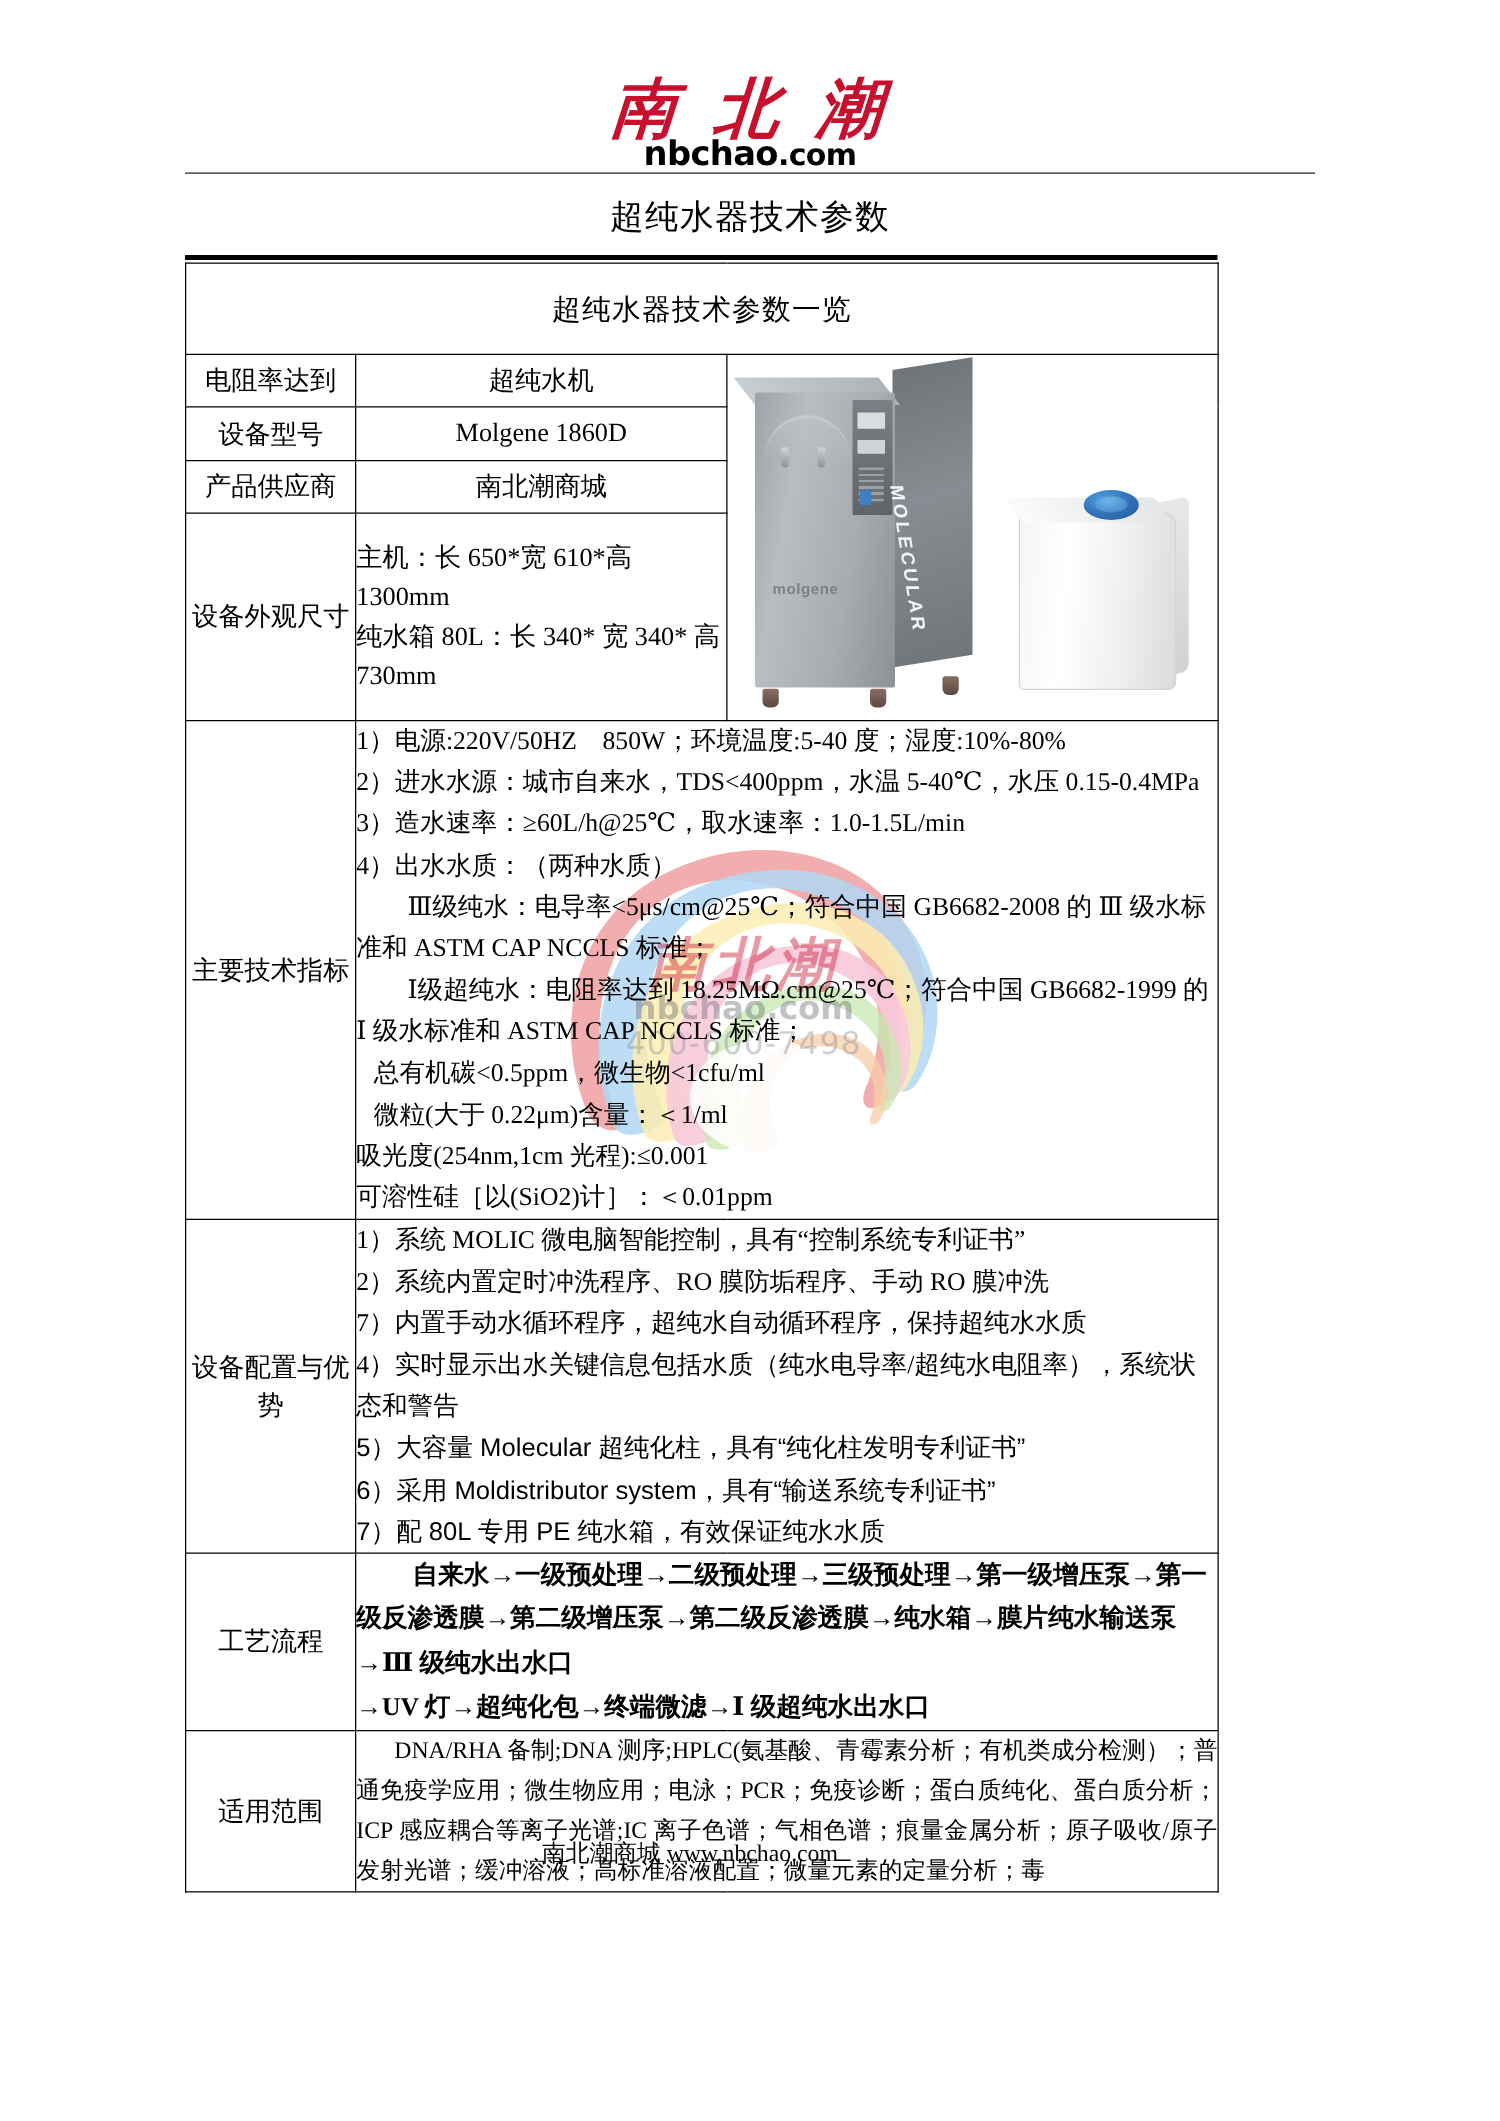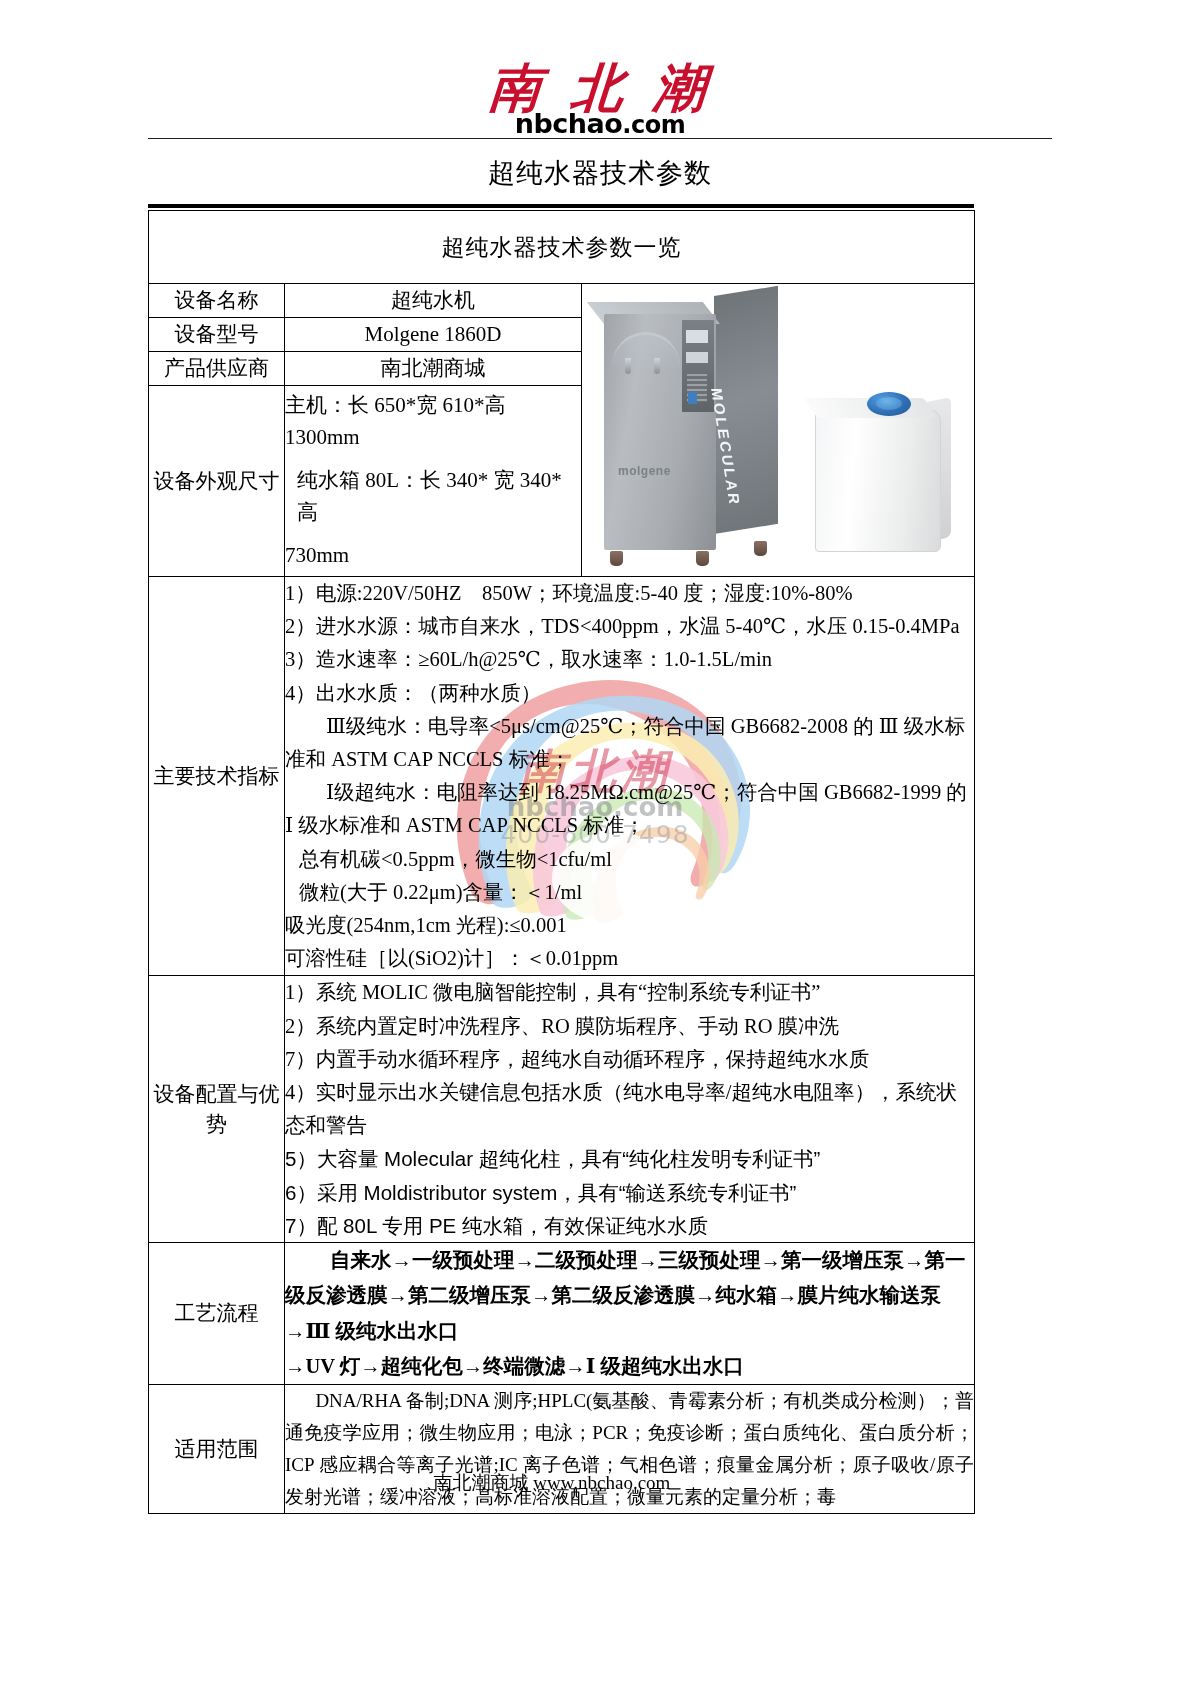--- a/index.html
+++ b/index.html
@@ -416,21 +416,21 @@
         <col style="width:297px">
         <col style="width:393px">
       </colgroup>
       <tbody>
 
         <tr>
           <td class="cap-cell" colspan="3">超纯水器技术参数一览</td>
         </tr>
 
         <tr>
-          <td class="lbl">设备名称</td>
+          <td class="lbl">电阻率达到</td>
           <td class="val center">超纯水机</td>
           <td class="imgcell" rowspan="4">
             <div class="product-img">
 
               <div class="machine">
                 <div class="mach-side"></div>
                 <div class="mach-top"></div>
                 <div class="mach-front"></div>
                 <div class="mach-dispenser"></div>
                 <div class="nozzle n1"></div>
@@ -465,21 +465,21 @@
 
         <tr>
           <td class="lbl">产品供应商</td>
           <td class="val center">南北潮商城</td>
         </tr>
 
         <tr>
           <td class="lbl">设备外观尺寸</td>
           <td class="val">
             <p style="margin:0">主机：长 650*宽 610*高 1300mm</p>
-            <p style="margin:12px">纯水箱 80L：长 340* 宽 340* 高</p>
+            <p style="margin:0">纯水箱 80L：长 340* 宽 340* 高</p>
             <p style="margin:0">730mm</p>
           </td>
         </tr>
 
         <tr>
           <td class="lbl">主要技术指标</td>
           <td class="body-cell" colspan="2">
             <p>1）电源:220V/50HZ　850W；环境温度:5-40 度；湿度:10%-80%</p>
             <p>2）进水水源：城市自来水，TDS&lt;400ppm，水温 5-40℃，水压 0.15-0.4MPa</p>
             <p>3）造水速率：≥60L/h@25℃，取水速率：1.0-1.5L/min</p>

